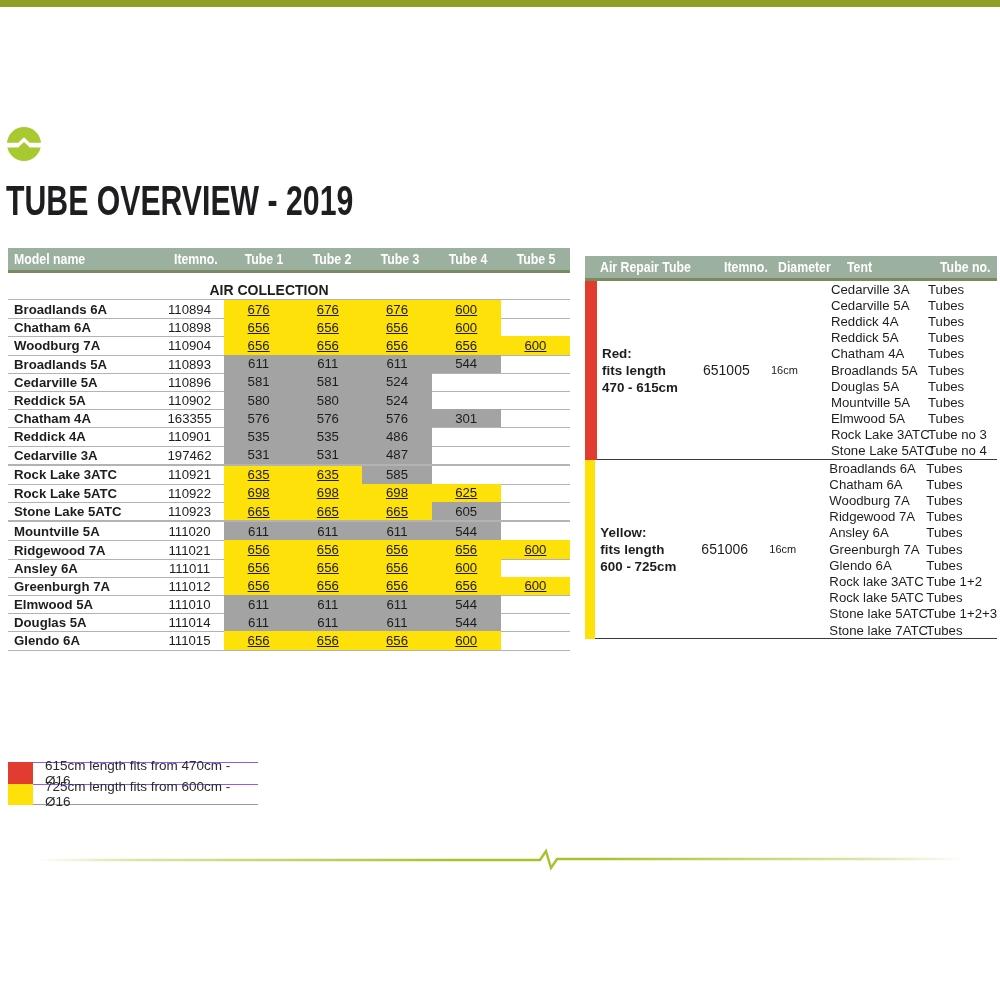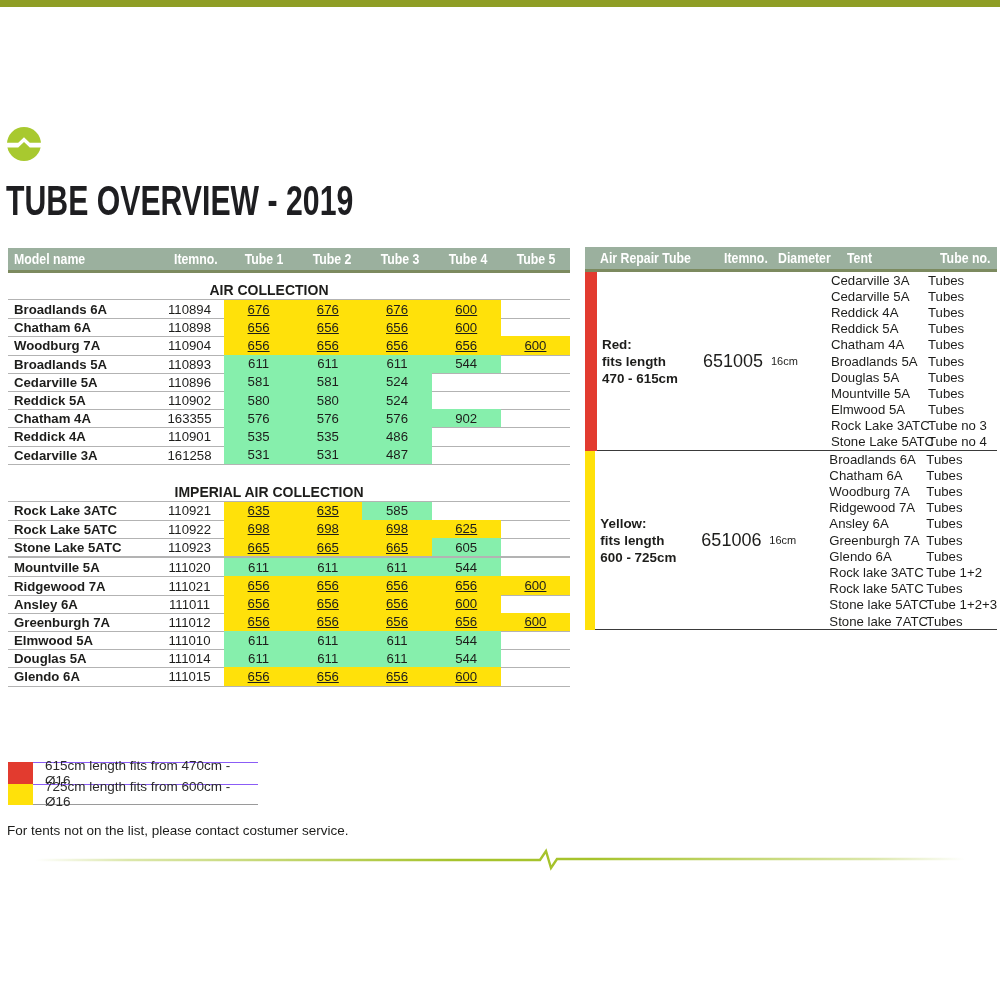--- a/index.html
+++ b/index.html
@@ -22,34 +22,34 @@
   .lt-section-title{text-align:center;font-weight:bold;font-size:14px;padding-right:40px;
          height:17px;line-height:17px;}
   .st-1{margin-top:9px;} .st-2{margin-top:19px;} .st-3{margin-top:18px;}
   .lt-rows{border-top:1px solid #b3b3b3;border-bottom:1px solid #b3b3b3;}
   .lt-row{display:flex;height:18.2px;}
   .lt-row > div{box-sizing:border-box;display:flex;align-items:center;font-size:13.2px;}
   .lt-row:not(:first-child) > .cw{border-top:1px solid #b3b3b3;}
   .c-model{width:147px;padding-left:6px;font-weight:bold;}
   .c-item{width:69px;justify-content:center;}
   .c-tube{flex:1;justify-content:center;}
-  .bg-red{background:#86efac;}
+  .bg-red{background:#a3a3a3;}
   .bg-yellow{background:#ffe10a;text-decoration:underline;}
   
-  .rt{position:absolute;left:585px;top:247px;width:412px;}
+  .rt{position:absolute;left:585px;top:256px;width:412px;}
   .rt-h-art{width:115px;padding-left:15px;}
   .rt-h-item{width:68px;padding-left:15px;box-sizing:border-box;}
   .rt-h-diam{width:75px;padding-left:4px;box-sizing:border-box;}
   .rt-h-tent{width:97px;padding-left:1px;box-sizing:border-box;}
   .rt-h-tubeno{flex:1;padding-left:2px;}
   .rt-group{display:flex;}
   .rt-bar{width:12px;}
   .rt-content{flex:1;display:flex;align-items:center;border-bottom:1px solid #3a3a3a;}
   .rt-label{width:86px;padding-left:5px;font-weight:bold;font-size:13.4px;line-height:17px;}
-  .rt-item{width:53px;padding-left:15px;font-size:18px;}
+  .rt-item{width:53px;padding-left:15px;font-size:14px;}
   .rt-diam{width:60px;padding-left:15px;font-size:11px;}
   .rt-tents{flex:1;align-self:stretch;display:flex;flex-direction:column;justify-content:center;}
   .rt-tent-row{display:flex;height:16.2px;align-items:center;font-size:13.2px;}
   .rt-tent-name{width:97px;white-space:nowrap;}
   .rt-tent-no{flex:1;white-space:nowrap;}
   
   .legend{position:absolute;left:8px;top:762px;width:250px;}
   .legend-row{display:flex;height:21.5px;}
   .legend-swatch{width:25px;}
   .legend-text{flex:1;padding-left:12px;display:flex;align-items:center;font-size:13.5px;
@@ -138,43 +138,42 @@
             <div class="c-tube bg-red">524</div>
             <div class="c-tube cw"></div>
             <div class="c-tube cw"></div>
           </div>
           <div class="lt-row">
             <div class="c-model cw">Chatham 4A</div>
             <div class="c-item cw">163355</div>
             <div class="c-tube bg-red">576</div>
             <div class="c-tube bg-red">576</div>
             <div class="c-tube bg-red">576</div>
-            <div class="c-tube bg-red">902</div>
+            <div class="c-tube bg-red">301</div>
             <div class="c-tube cw"></div>
           </div>
           <div class="lt-row">
             <div class="c-model cw">Reddick 4A</div>
             <div class="c-item cw">110901</div>
             <div class="c-tube bg-red">535</div>
             <div class="c-tube bg-red">535</div>
             <div class="c-tube bg-red">486</div>
             <div class="c-tube cw"></div>
             <div class="c-tube cw"></div>
           </div>
           <div class="lt-row">
             <div class="c-model cw">Cedarville 3A</div>
-            <div class="c-item cw">161258</div>
+            <div class="c-item cw">197462</div>
             <div class="c-tube bg-red">531</div>
             <div class="c-tube bg-red">531</div>
             <div class="c-tube bg-red">487</div>
             <div class="c-tube cw"></div>
             <div class="c-tube cw"></div>
           </div>
         </div>
-        <div class="lt-section-title st-2">IMPERIAL AIR COLLECTION</div>
         <div class="lt-rows">
           <div class="lt-row">
             <div class="c-model cw">Rock Lake 3ATC</div>
             <div class="c-item cw">110921</div>
             <div class="c-tube bg-yellow">635</div>
             <div class="c-tube bg-yellow">635</div>
             <div class="c-tube bg-red">585</div>
             <div class="c-tube cw"></div>
             <div class="c-tube cw"></div>
           </div>
@@ -397,21 +396,20 @@
       <div class="legend-row">
         <div class="legend-swatch" style="background: rgb(226, 59, 47);"></div>
         <div class="legend-text">615cm length fits from 470cm - Ø16</div>
       </div>
       <div class="legend-row">
         <div class="legend-swatch" style="background: rgb(255, 225, 10);"></div>
         <div class="legend-text">725cm length fits from 600cm - Ø16</div>
       </div>
     </div>
 
-  <div class="footer-note">For tents not on the list, please contact costumer service.</div>
 
   <svg class="wave" viewBox="0 0 1000 30">
     <defs>
       <linearGradient id="waveGrad" x1="0" y1="0" x2="1" y2="0">
         <stop offset="0" stop-color="#a6c32c" stop-opacity="0"></stop>
         <stop offset="0.1" stop-color="#a6c32c" stop-opacity="0.4"></stop>
         <stop offset="0.45" stop-color="#a6c32c" stop-opacity="1"></stop>
         <stop offset="0.6" stop-color="#a6c32c" stop-opacity="1"></stop>
         <stop offset="0.9" stop-color="#a6c32c" stop-opacity="0.4"></stop>
         <stop offset="1" stop-color="#a6c32c" stop-opacity="0"></stop>

